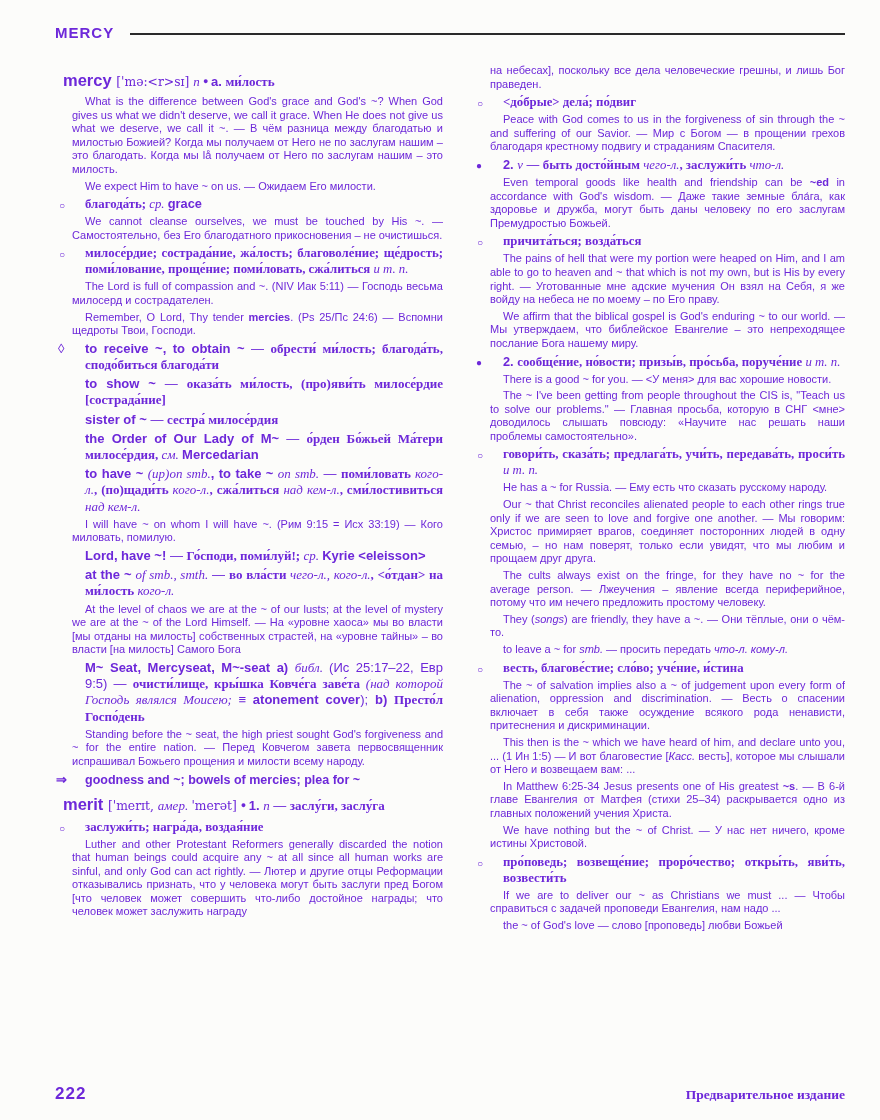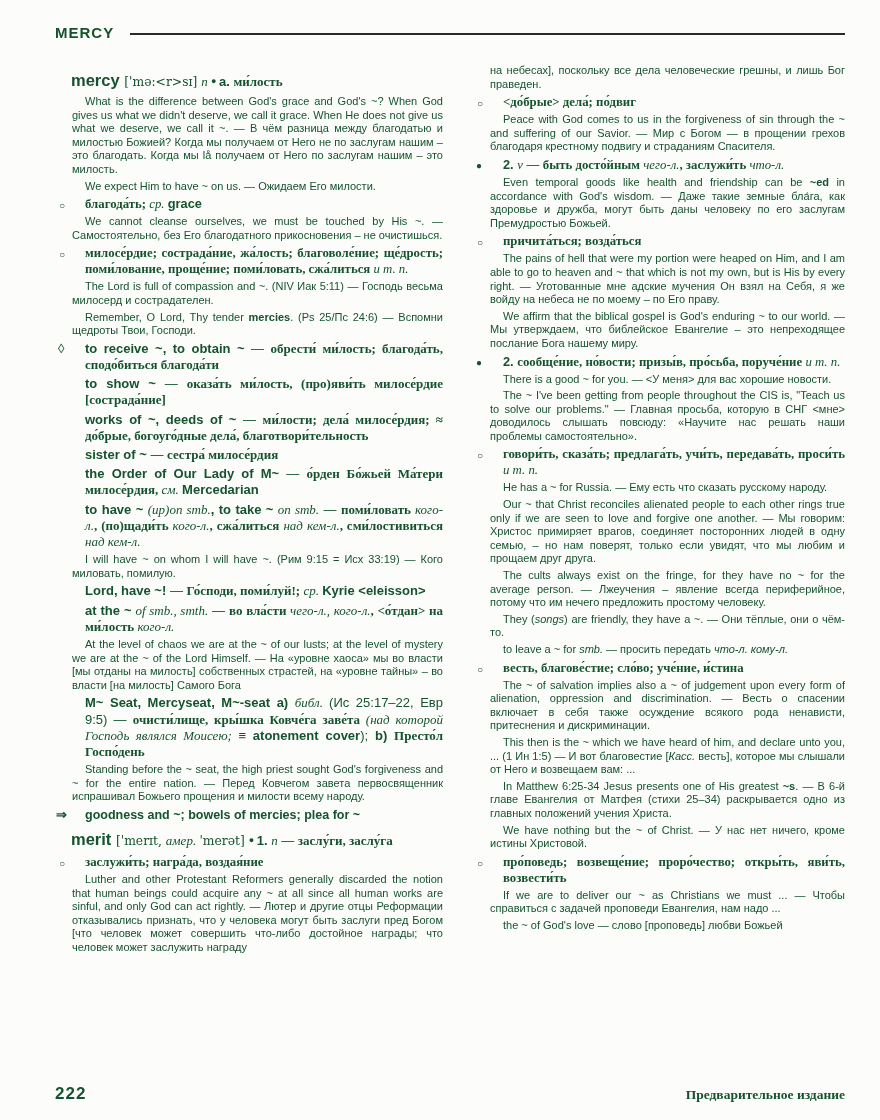--- a/index.html
+++ b/index.html
@@ -1,35 +1,35 @@
 <!DOCTYPE html>
 <html><head>
 <meta charset="utf-8">
 <style>
   html,body{margin:0;padding:0;background:#e8e8e6;}
-  .page{position:relative;width:880px;height:1120px;background:#fcfcfa;color:#14532d;
+  .page{position:relative;width:880px;height:1120px;background:#fcfcfa;color:#6d28d9;
         font-family:"Liberation Sans",sans-serif;box-sizing:border-box;
         padding:24px 35px 0 55px;overflow:hidden;}
   
   .hdr{display:flex;align-items:baseline;height:22px;}
   .guide{font-weight:bold;font-size:15px;letter-spacing:1px;}
   .rule{flex:1;border-bottom:2px solid #2a2a2a;margin-left:16px;transform:translateY(-3px);}
   
   .cols{display:flex;gap:30px;margin-top:18px;height:992px;overflow:hidden;}
   .col{width:388px;}
   .col.right{width:372px;}
   
   .para{position:relative;margin:0 0 3px 0;}
   .example,.cont{font-size:11px;line-height:13.6px;margin-left:17px;text-align:justify;}
   .example{text-indent:13px;}
   .cont{text-indent:0;}
   .sense{font-size:12.8px;line-height:16px;margin-left:30px;margin-top:2px;text-align:justify;}
   .phrase{font-size:13px;line-height:16.2px;margin-left:30px;text-align:justify;}
   .xref{font-size:12.5px;line-height:16px;margin-left:30px;margin-top:2px;}
-  .entry{font-size:13px;line-height:19px;margin-left:16px;margin-top:7px;}
+  .entry{font-size:13px;line-height:19px;margin-left:8px;margin-top:7px;}
   
   .marker{position:absolute;font-weight:normal;}
   .m-circle{left:-26px;top:2px;font-size:10px;}
   .m-dot{left:-27px;top:1px;font-size:10px;}
   .m-diamond{left:-27px;top:0;font-size:13px;}
   .m-arrow{left:-29px;top:0;font-size:13px;font-weight:bold;}
   .icon{position:absolute;left:-23px;top:3px;}
   
   .run-hw{font-family:"Liberation Sans",sans-serif;font-weight:bold;font-size:16.5px;}
   .run-bs{font-family:"Liberation Sans",sans-serif;font-weight:bold;}
@@ -59,21 +59,20 @@
         <div class="para entry"><span class="run-hw">mercy </span><span class="run-ph">['mə:&lt;r&gt;sɪ] </span><span class="run-i">n </span><span class="run-dot">● </span><span class="run-bs">a. </span><span class="run-b">ми́лость</span></div>
         <div class="para example"><span class="run-r">What is the difference between God's grace and God's ~? When God gives us what we didn't deserve, we call it grace. When He does not give us what we deserve, we call it ~. — В чём разница между благодатью и милостью Божией? Когда мы получаем от Него не по заслугам нашим – это благодать. Когда мы lå получаем от Него по заслугам нашим – это милость.</span></div>
         <div class="para example"><span class="run-r">We expect Him to have ~ on us. — Ожидаем Его милости.</span></div>
         <div class="para sense"><span class="marker m-circle">○</span><span class="run-b">благода́ть; </span><span class="run-i">ср. </span><span class="run-bs">grace</span></div>
         <div class="para example"><span class="run-r">We cannot cleanse ourselves, we must be touched by His ~. — Самостоятельно, без Его благодатного прикосновения – не очистишься.</span></div>
         <div class="para sense"><span class="marker m-circle">○</span><span class="run-b">милосе́рдие; сострада́ние, жа́лость; благоволе́ние; ще́дрость; поми́лование, проще́ние; поми́ловать, сжа́литься </span><span class="run-i">и т. п.</span></div>
         <div class="para example"><span class="run-r">The Lord is full of compassion and ~. (NIV Иак 5:11) — Господь весьма милосерд и сострадателен.</span></div>
         <div class="para example"><span class="run-r">Remember, O Lord, Thy tender </span><span class="run-bs">mercies</span><span class="run-r">. (Ps 25/Пс 24:6) — Вспомни щедроты Твои, Господи.</span></div>
         <div class="para phrase"><span class="marker m-diamond">◊</span><span class="run-bs">to receive ~, to obtain ~</span><span class="run-r"> — </span><span class="run-b">обрести́ ми́лость; благода́ть, сподо́биться благода́ти</span></div>
         <div class="para phrase"><span class="run-bs">to show ~</span><span class="run-r"> — </span><span class="run-b">оказа́ть ми́лость, (про)яви́ть милосе́рдие [сострада́ние]</span></div>
-        <div class="para phrase"><span class="run-bs">works of ~, deeds of ~</span><span class="run-r"> — </span><span class="run-b">ми́лости; дела́ милосе́рдия; ≈ до́брые, богоуго́дные дела́, благотвори́тельность</span></div>
         <div class="para phrase"><span class="run-bs">sister of ~</span><span class="run-r"> — </span><span class="run-b">сестра́ милосе́рдия</span></div>
         <div class="para phrase"><span class="run-bs">the Order of Our Lady of M~</span><span class="run-r"> — </span><span class="run-b">о́рден Бо́жьей Ма́тери милосе́рдия, </span><span class="run-i">см. </span><span class="run-bs">Mercedarian</span></div>
         <div class="para phrase"><span class="run-bs">to have ~ </span><span class="run-i">(up)on smb.</span><span class="run-bs">, to take ~ </span><span class="run-i">on smb.</span><span class="run-r"> — </span><span class="run-b">поми́ловать </span><span class="run-bi">кого-л.</span><span class="run-b">, (по)щади́ть </span><span class="run-bi">кого-л.</span><span class="run-b">, сжа́литься </span><span class="run-bi">над кем-л.</span><span class="run-b">, сми́лостивиться </span><span class="run-bi">над кем-л.</span></div>
         <div class="para example"><span class="run-r">I will have ~ on whom I will have ~. (Рим 9:15 = Исх 33:19) — Кого миловать, помилую.</span></div>
         <div class="para phrase"><span class="run-bs">Lord, have ~!</span><span class="run-r"> — </span><span class="run-b">Го́споди, поми́луй!; </span><span class="run-i">ср. </span><span class="run-bs">Kyrie &lt;eleisson&gt;</span></div>
         <div class="para phrase"><span class="run-bs">at the ~ </span><span class="run-i">of smb., smth.</span><span class="run-r"> — </span><span class="run-b">во вла́сти </span><span class="run-bi">чего-л., кого-л.</span><span class="run-b">, &lt;о́тдан&gt; на ми́лость </span><span class="run-bi">кого-л.</span></div>
         <div class="para example"><span class="run-r">At the level of chaos we are at the ~ of our lusts; at the level of mystery we are at the ~ of the Lord Himself. — На «уровне хаоса» мы во власти [мы отданы на милость] собственных страстей, на «уровне тайны» – во власти [на милость] Самого Бога</span></div>
         <div class="para phrase"><span class="run-bs">M~ Seat, Mercyseat, M~-seat a) </span><span class="run-i">библ. </span><span class="run-r">(Ис 25:17–22, Евр 9:5) — </span><span class="run-b">очисти́лище, кры́шка Ковче́га заве́та </span><span class="run-i">(над которой Господь являлся Моисею; </span><span class="run-r">≡ </span><span class="run-bs">atonement cover</span><span class="run-r">); </span><span class="run-bs">b) </span><span class="run-b">Престо́л Госпо́день</span></div>
         <div class="para example"><span class="run-r">Standing before the ~ seat, the high priest sought God's forgiveness and ~ for the entire nation. — Перед Ковчегом завета первосвященник испрашивал Божьего прощения и милости всему народу.</span></div>
         <div class="para xref"><span class="marker m-arrow">⇒</span><span class="run-bs">goodness and ~; bowels of mercies; plea for ~</span></div>

